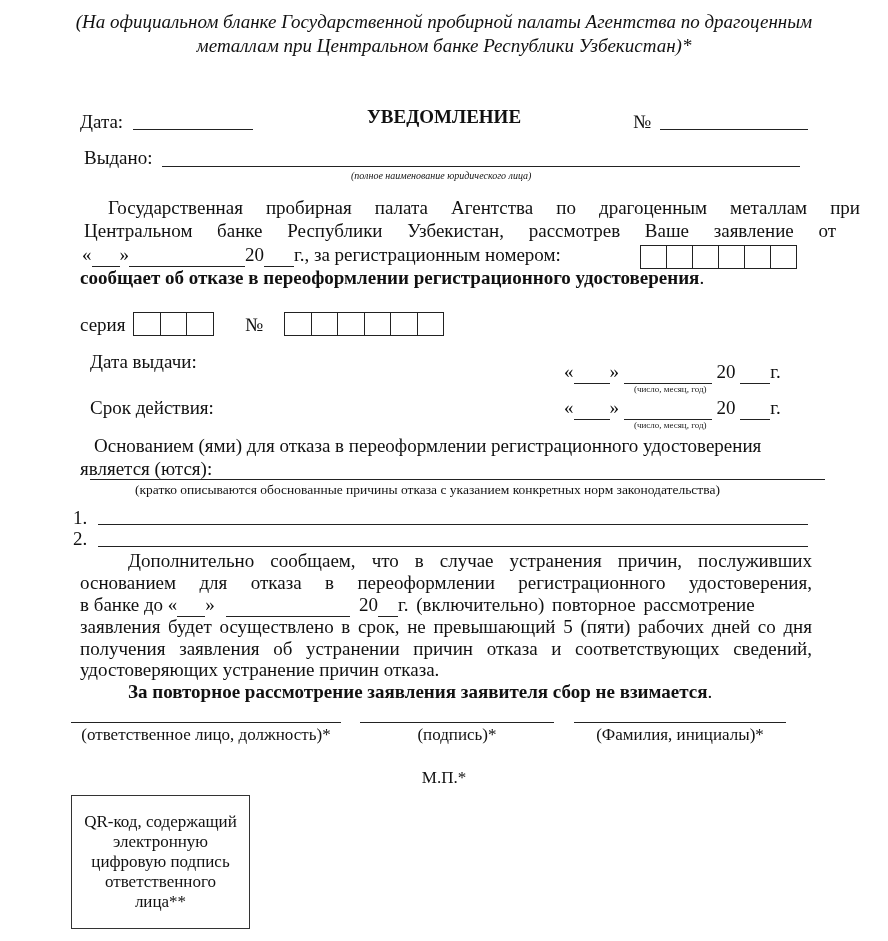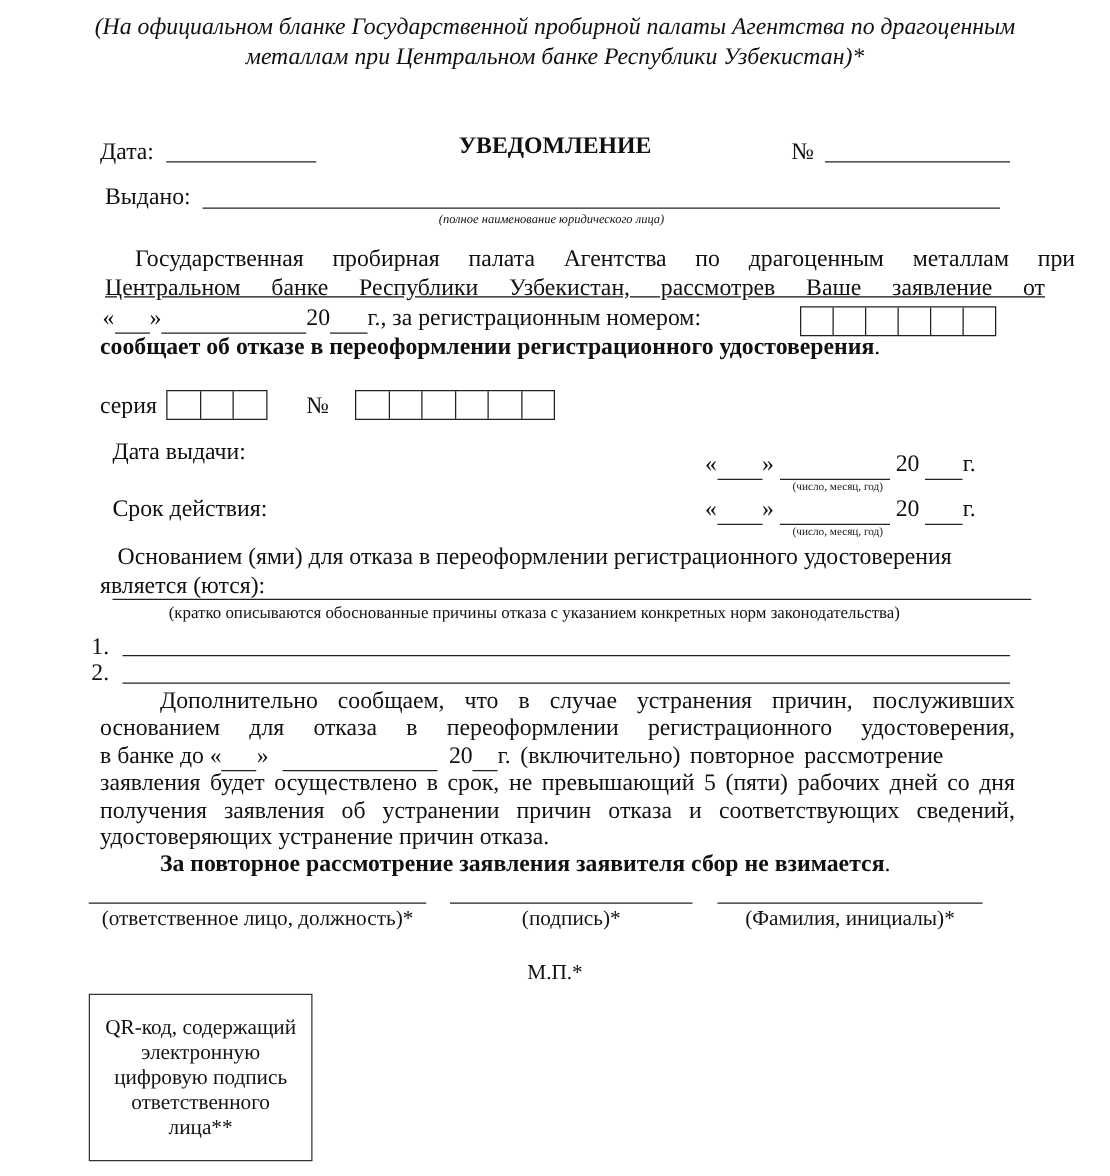--- a/index.html
+++ b/index.html
@@ -29,21 +29,21 @@
 <div class="abs" style="left:80px; top:111px;">Дата:</div>
 <div class="uline" style="left:133px; top:129px; width:120px;"></div>
 <div class="abs" style="left:633px; top:111px;">№</div>
 <div class="uline" style="left:660px; top:129px; width:148px;"></div>
 
 <div class="abs" style="left:84px; top:147px;">Выдано:</div>
 <div class="uline" style="left:162px; top:166px; width:638px;"></div>
 <div class="caption-it" style="left:351px; top:170px;">(полное наименование юридического лица)</div>
 
 <div class="just" style="left:84px; top:197px; width:752px;margin-left:24px;">Государственная пробирная палата Агентства по драгоценным металлам при</div>
-<div class="just" style="left:84px; top:220px; width:752px;text-decoration:underline;">Центральном банке Республики Узбекистан, рассмотрев Ваше заявление от</div>
+<div class="just" style="left:84px; top:220px; width:752px;">Центральном банке Республики Узбекистан, рассмотрев Ваше заявление от</div>
 <div class="abs" style="left:82px; top:244px;">
   <span>«</span><span style="display:inline-block;width:28px;border-bottom:1.3px solid #222;">&nbsp;</span><span>»</span><span style="display:inline-block;width:116px;border-bottom:1.3px solid #222;">&nbsp;</span><span>20</span><span style="display:inline-block;width:30px;border-bottom:1.3px solid #222;">&nbsp;</span><span>г., за регистрационным номером:</span>
 </div>
 <div class="boxes" id="reg-boxes" style="left:640px; top:245px; width:157px; height:24px;">
     <div class="cell" style="flex: 1 1 0%;"></div>
     <div class="cell" style="flex: 1 1 0%;"></div>
     <div class="cell" style="flex: 1 1 0%;"></div>
     <div class="cell" style="flex: 1 1 0%;"></div>
     <div class="cell" style="flex: 1 1 0%;"></div>
     <div class="cell" style="flex: 1 1 0%;"></div>

